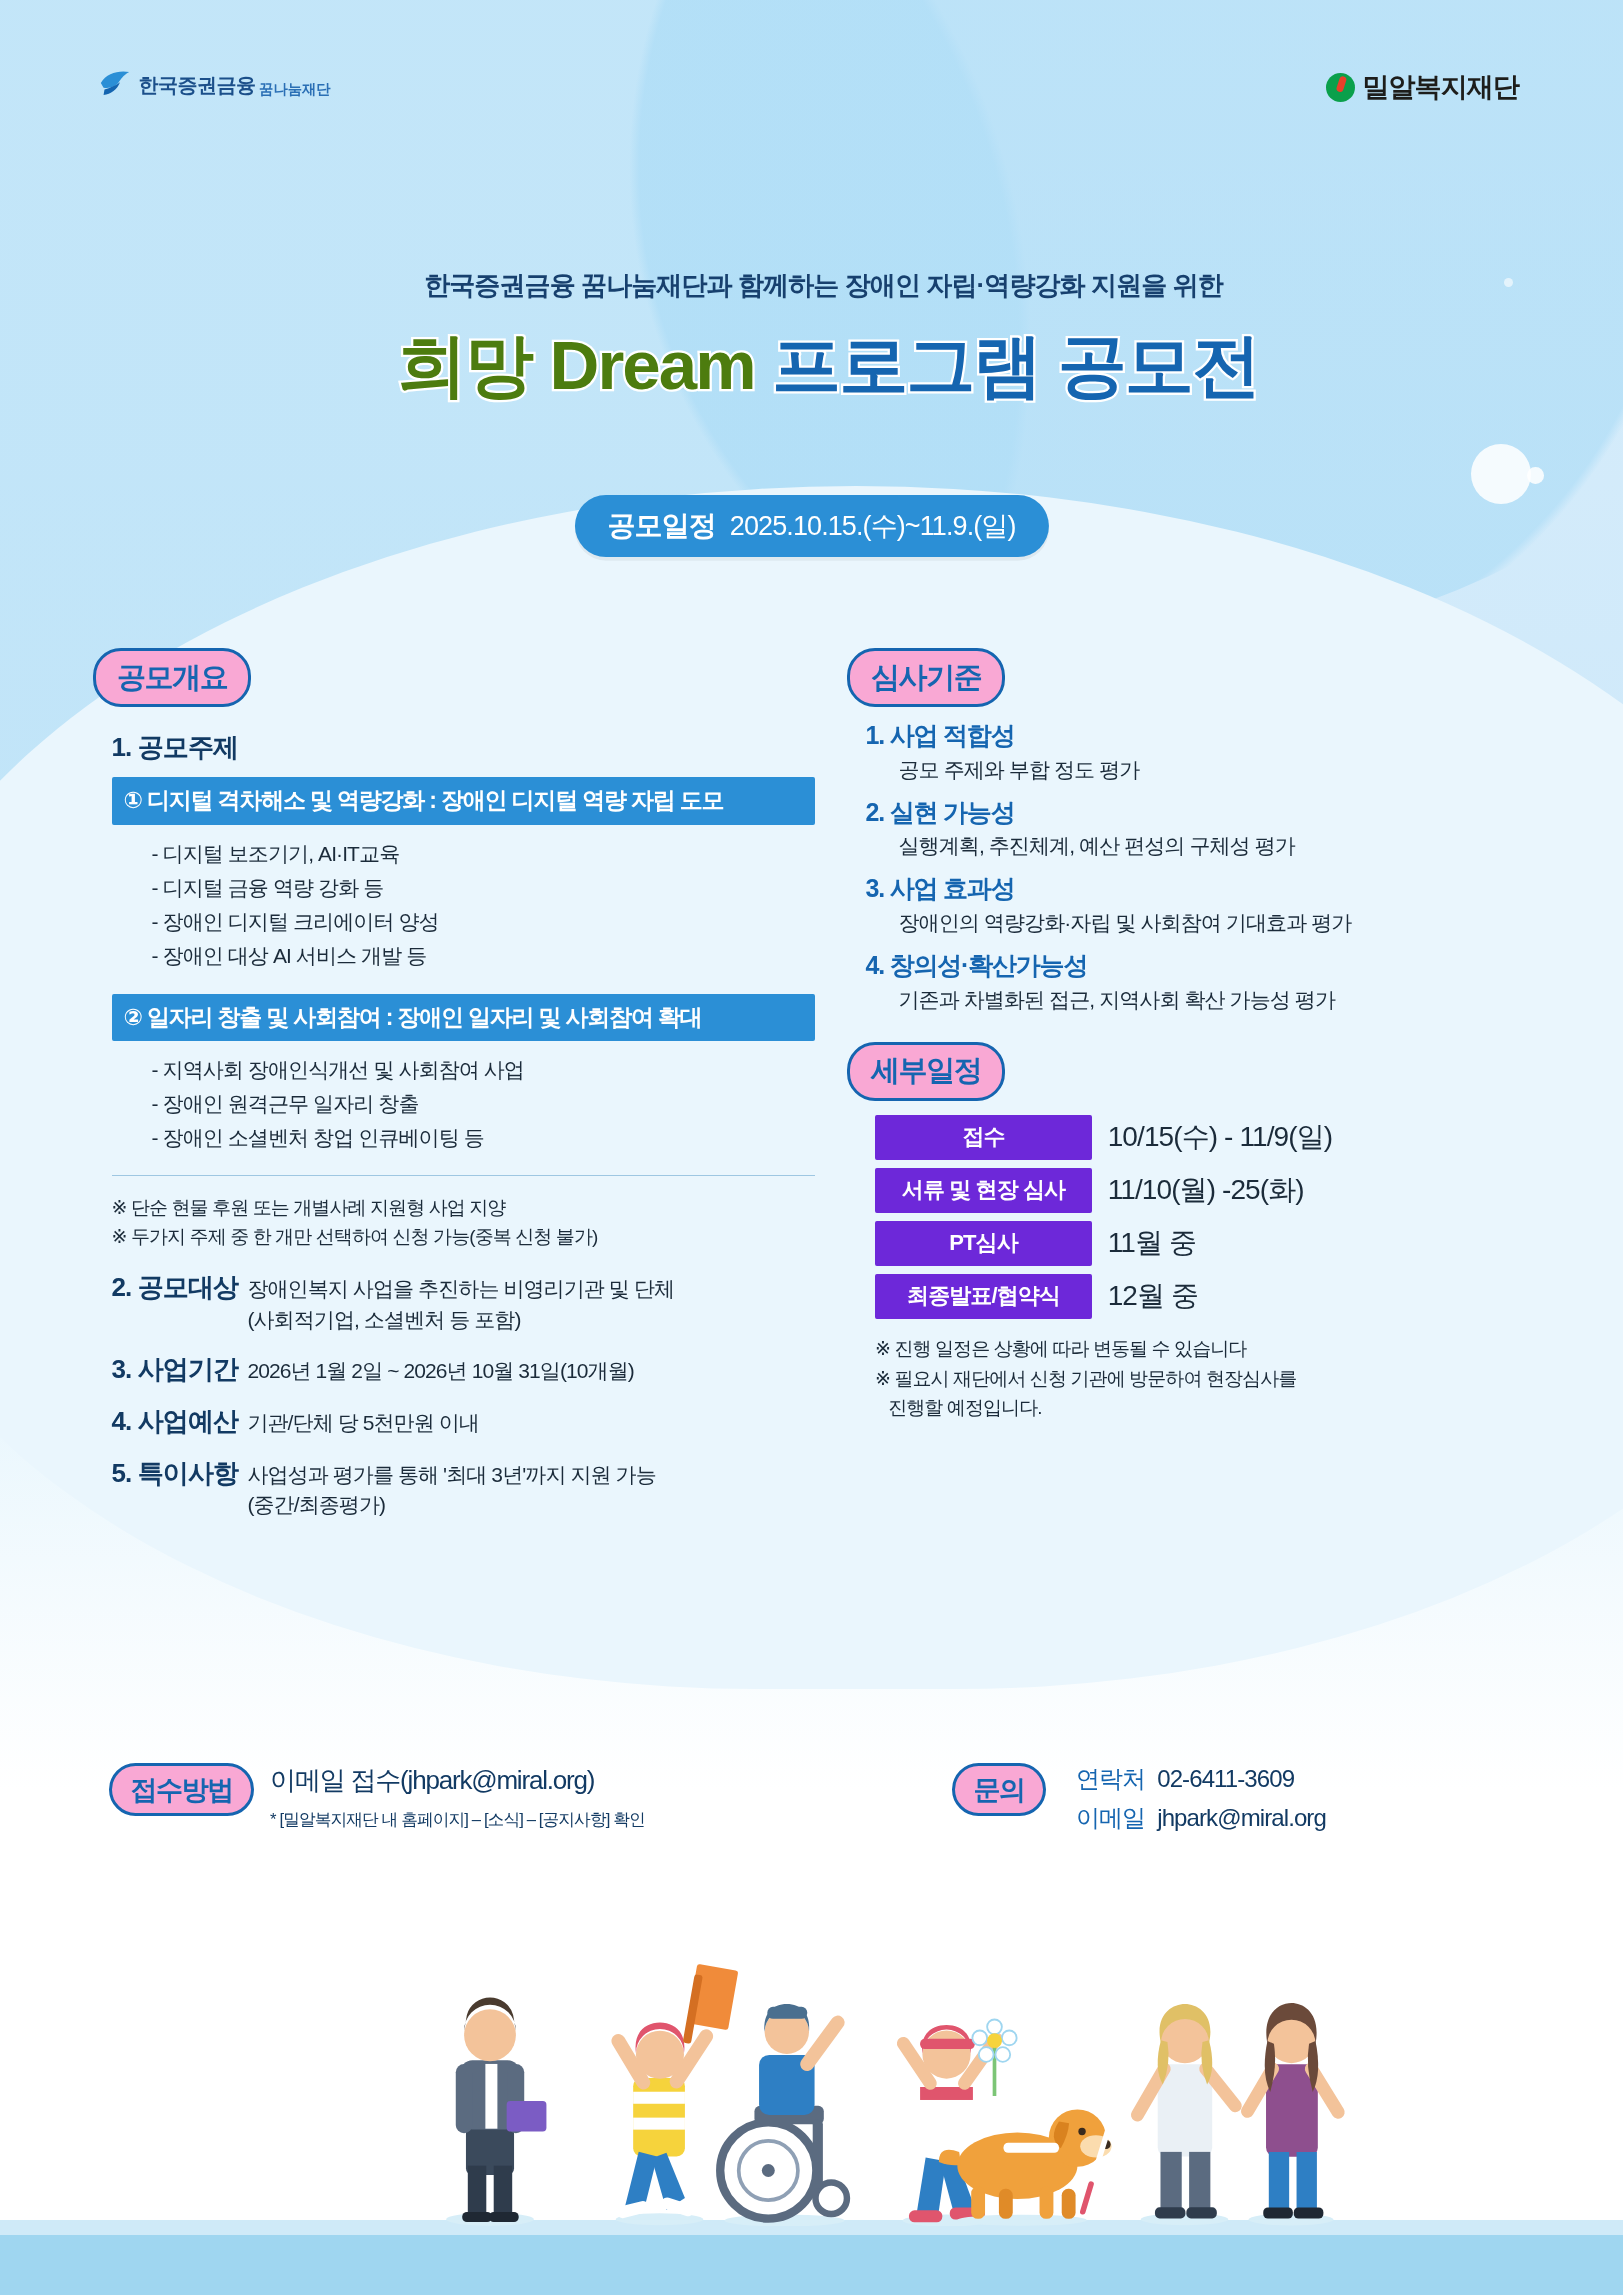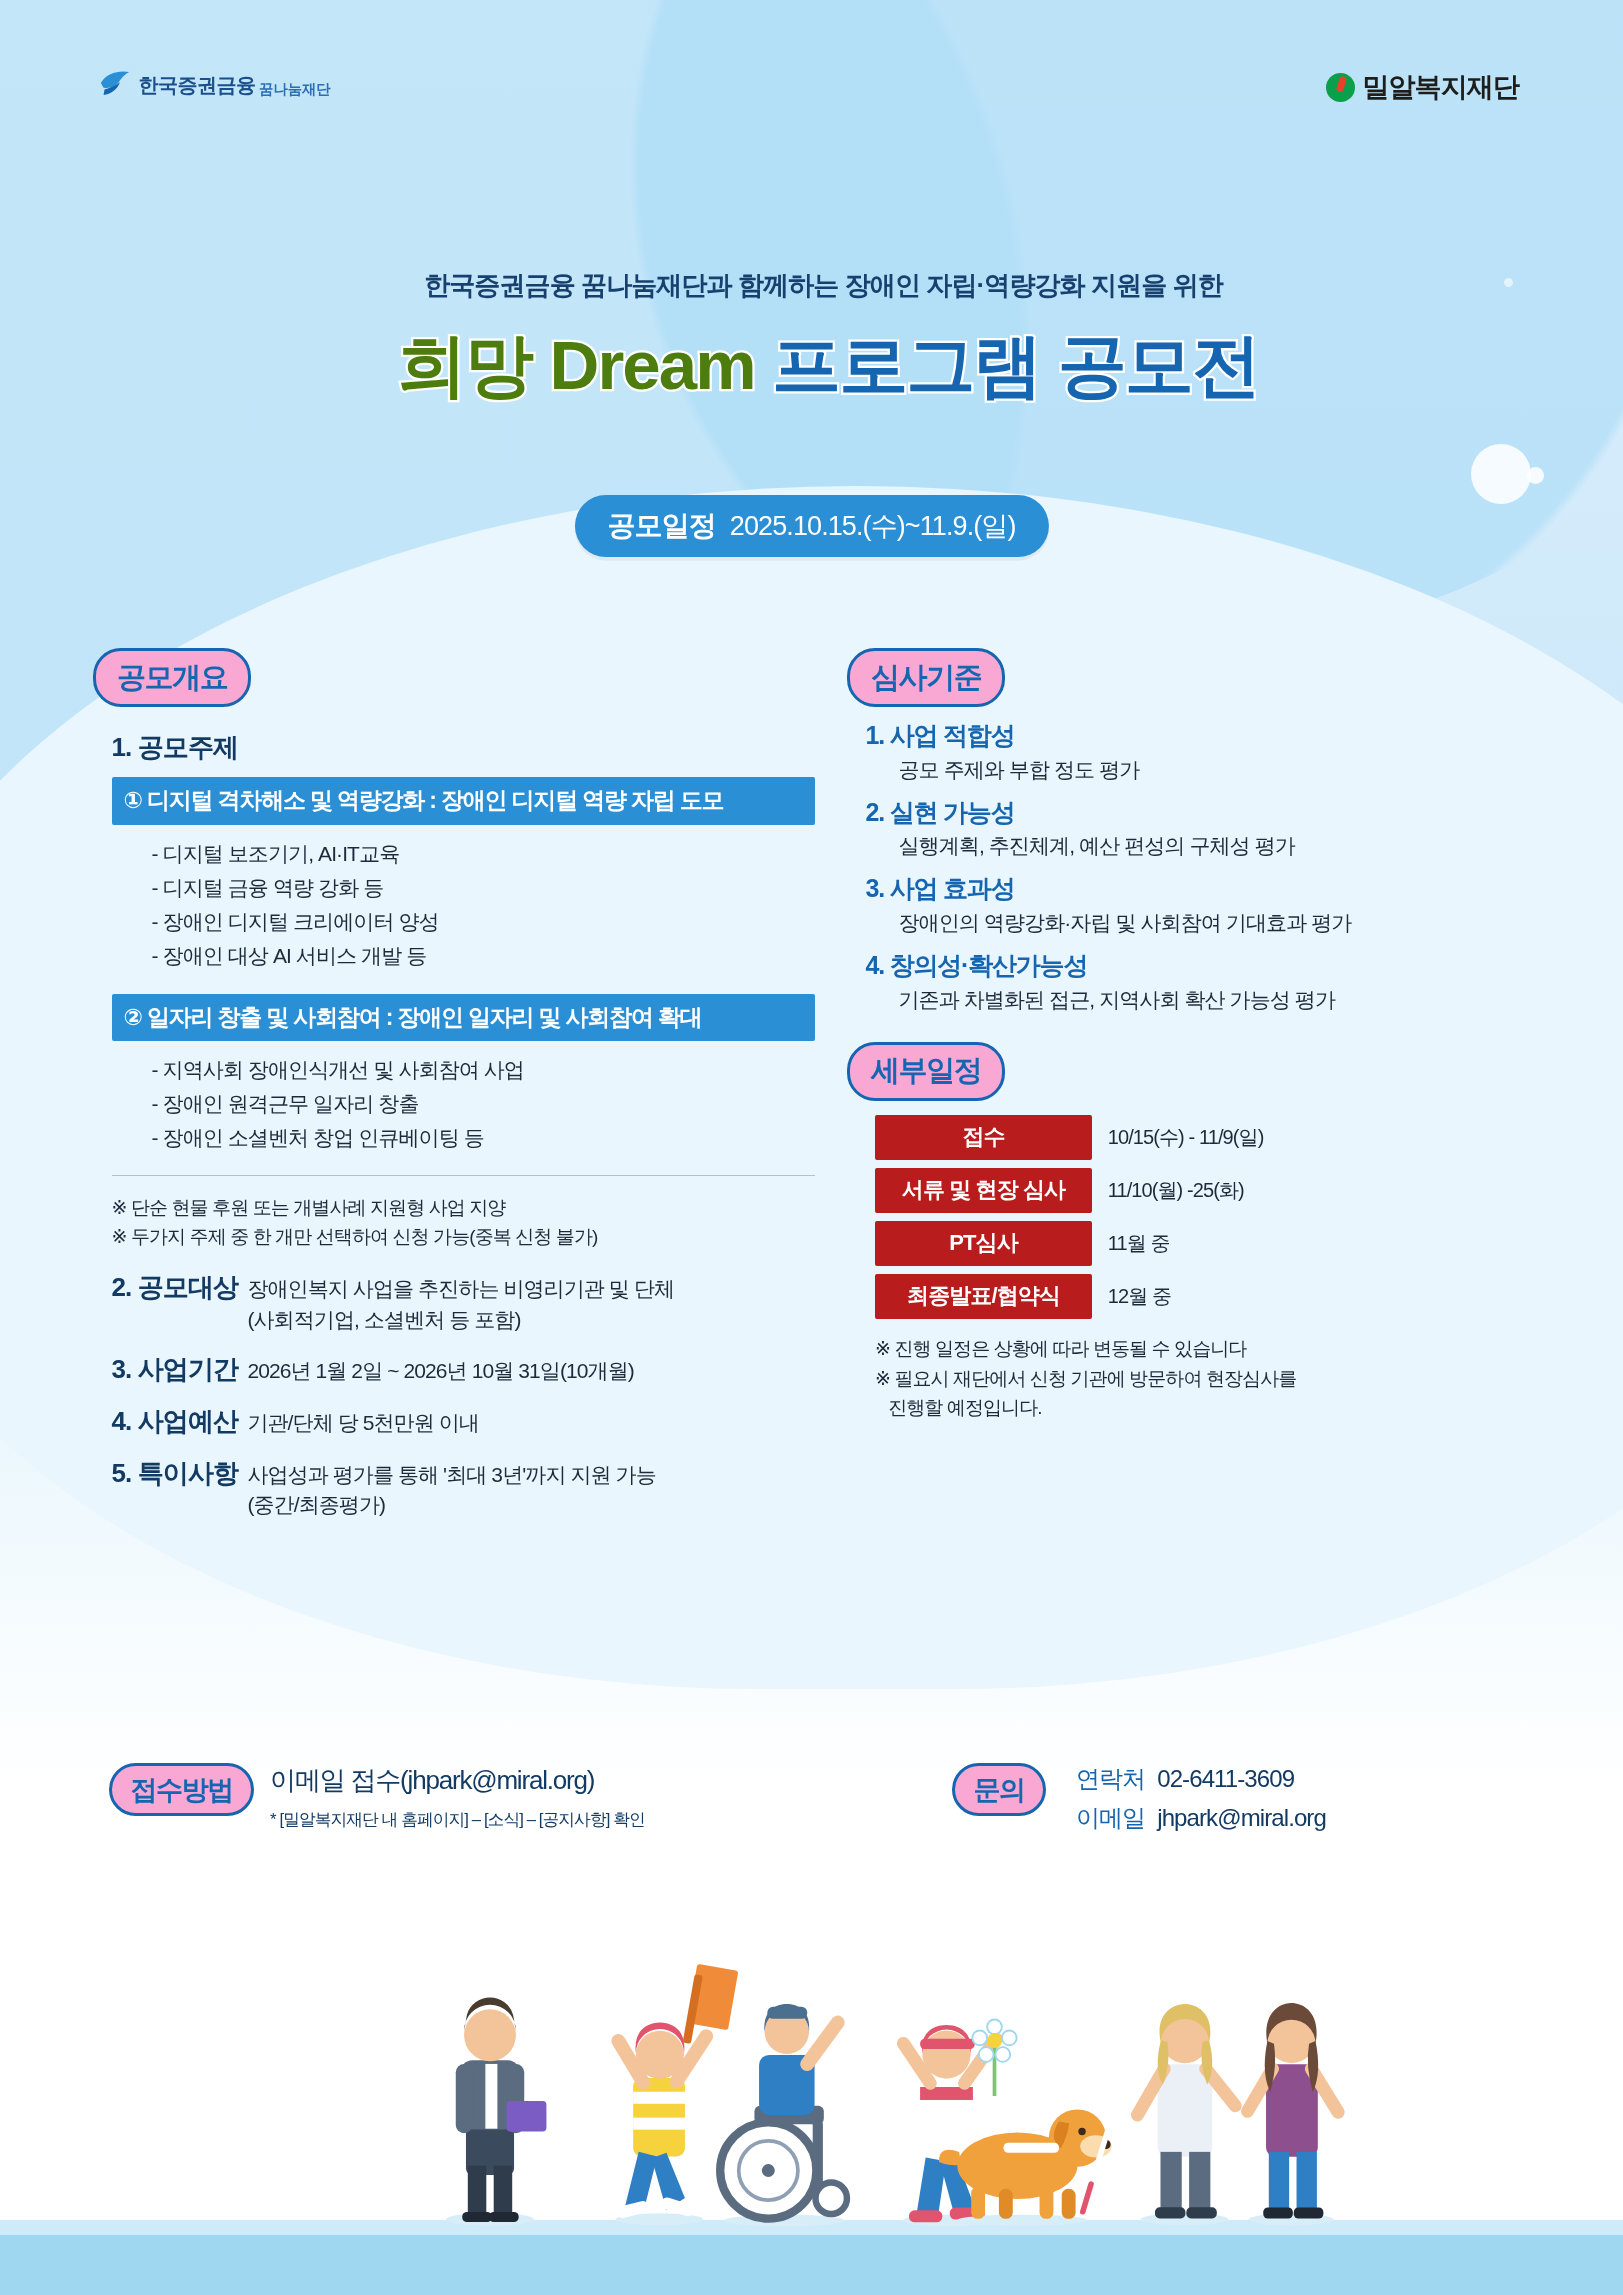--- a/index.html
+++ b/index.html
@@ -66,23 +66,23 @@
   .infoline .v{font-size:21px;color:#1b2b3a;letter-spacing:-0.9px;line-height:1.45;}
 
   
   .crit{margin-top:10.2px;}
   .crit-item{margin-top:12px;}
   .crit-t{font-size:25px;font-weight:bold;color:#1565b0;letter-spacing:-1.2px;}
   .crit-d{font-size:21px;color:#1b2b3a;letter-spacing:-0.9px;margin-left:33px;margin-top:3.7px;}
 
   .sched{margin-top:14px;}
   .sched-row{display:flex;align-items:center;gap:15.7px;margin-bottom:8.3px;}
-  .sched-k{width:217px;background:#b91c1c;color:#fff;font-size:22px;font-weight:bold;
+  .sched-k{width:217px;background:#6d28d9;color:#fff;font-size:22px;font-weight:bold;
     text-align:center;padding:7.4px 0;letter-spacing:-0.9px;border-radius:1.9px;}
-  .sched-v{font-size:20px;color:#1b2b3a;letter-spacing:-0.9px;}
+  .sched-v{font-size:28px;color:#1b2b3a;letter-spacing:-0.9px;}
   .sched-note{margin-top:15.7px;font-size:19px;color:#1b2b3a;line-height:1.55;letter-spacing:-0.9px;}
 
   
   .contact{position:absolute;left:109px;top:1763px;width:1411px;display:flex;gap:56px;}
   .cbox{display:flex;align-items:flex-start;gap:15.7px;}
   .cmain{font-size:26px;color:#123a63;letter-spacing:-1.2px;}
   .csub{font-size:16.7px;color:#123a63;letter-spacing:-0.9px;margin-top:10.2px;}
   .crow{display:flex;gap:12px;align-items:baseline;margin-bottom:6.5px;}
   .ckey{font-size:24px;color:#1565b0;letter-spacing:-0.9px;}
   .cval{font-size:24px;color:#123a63;letter-spacing:-0.9px;}

